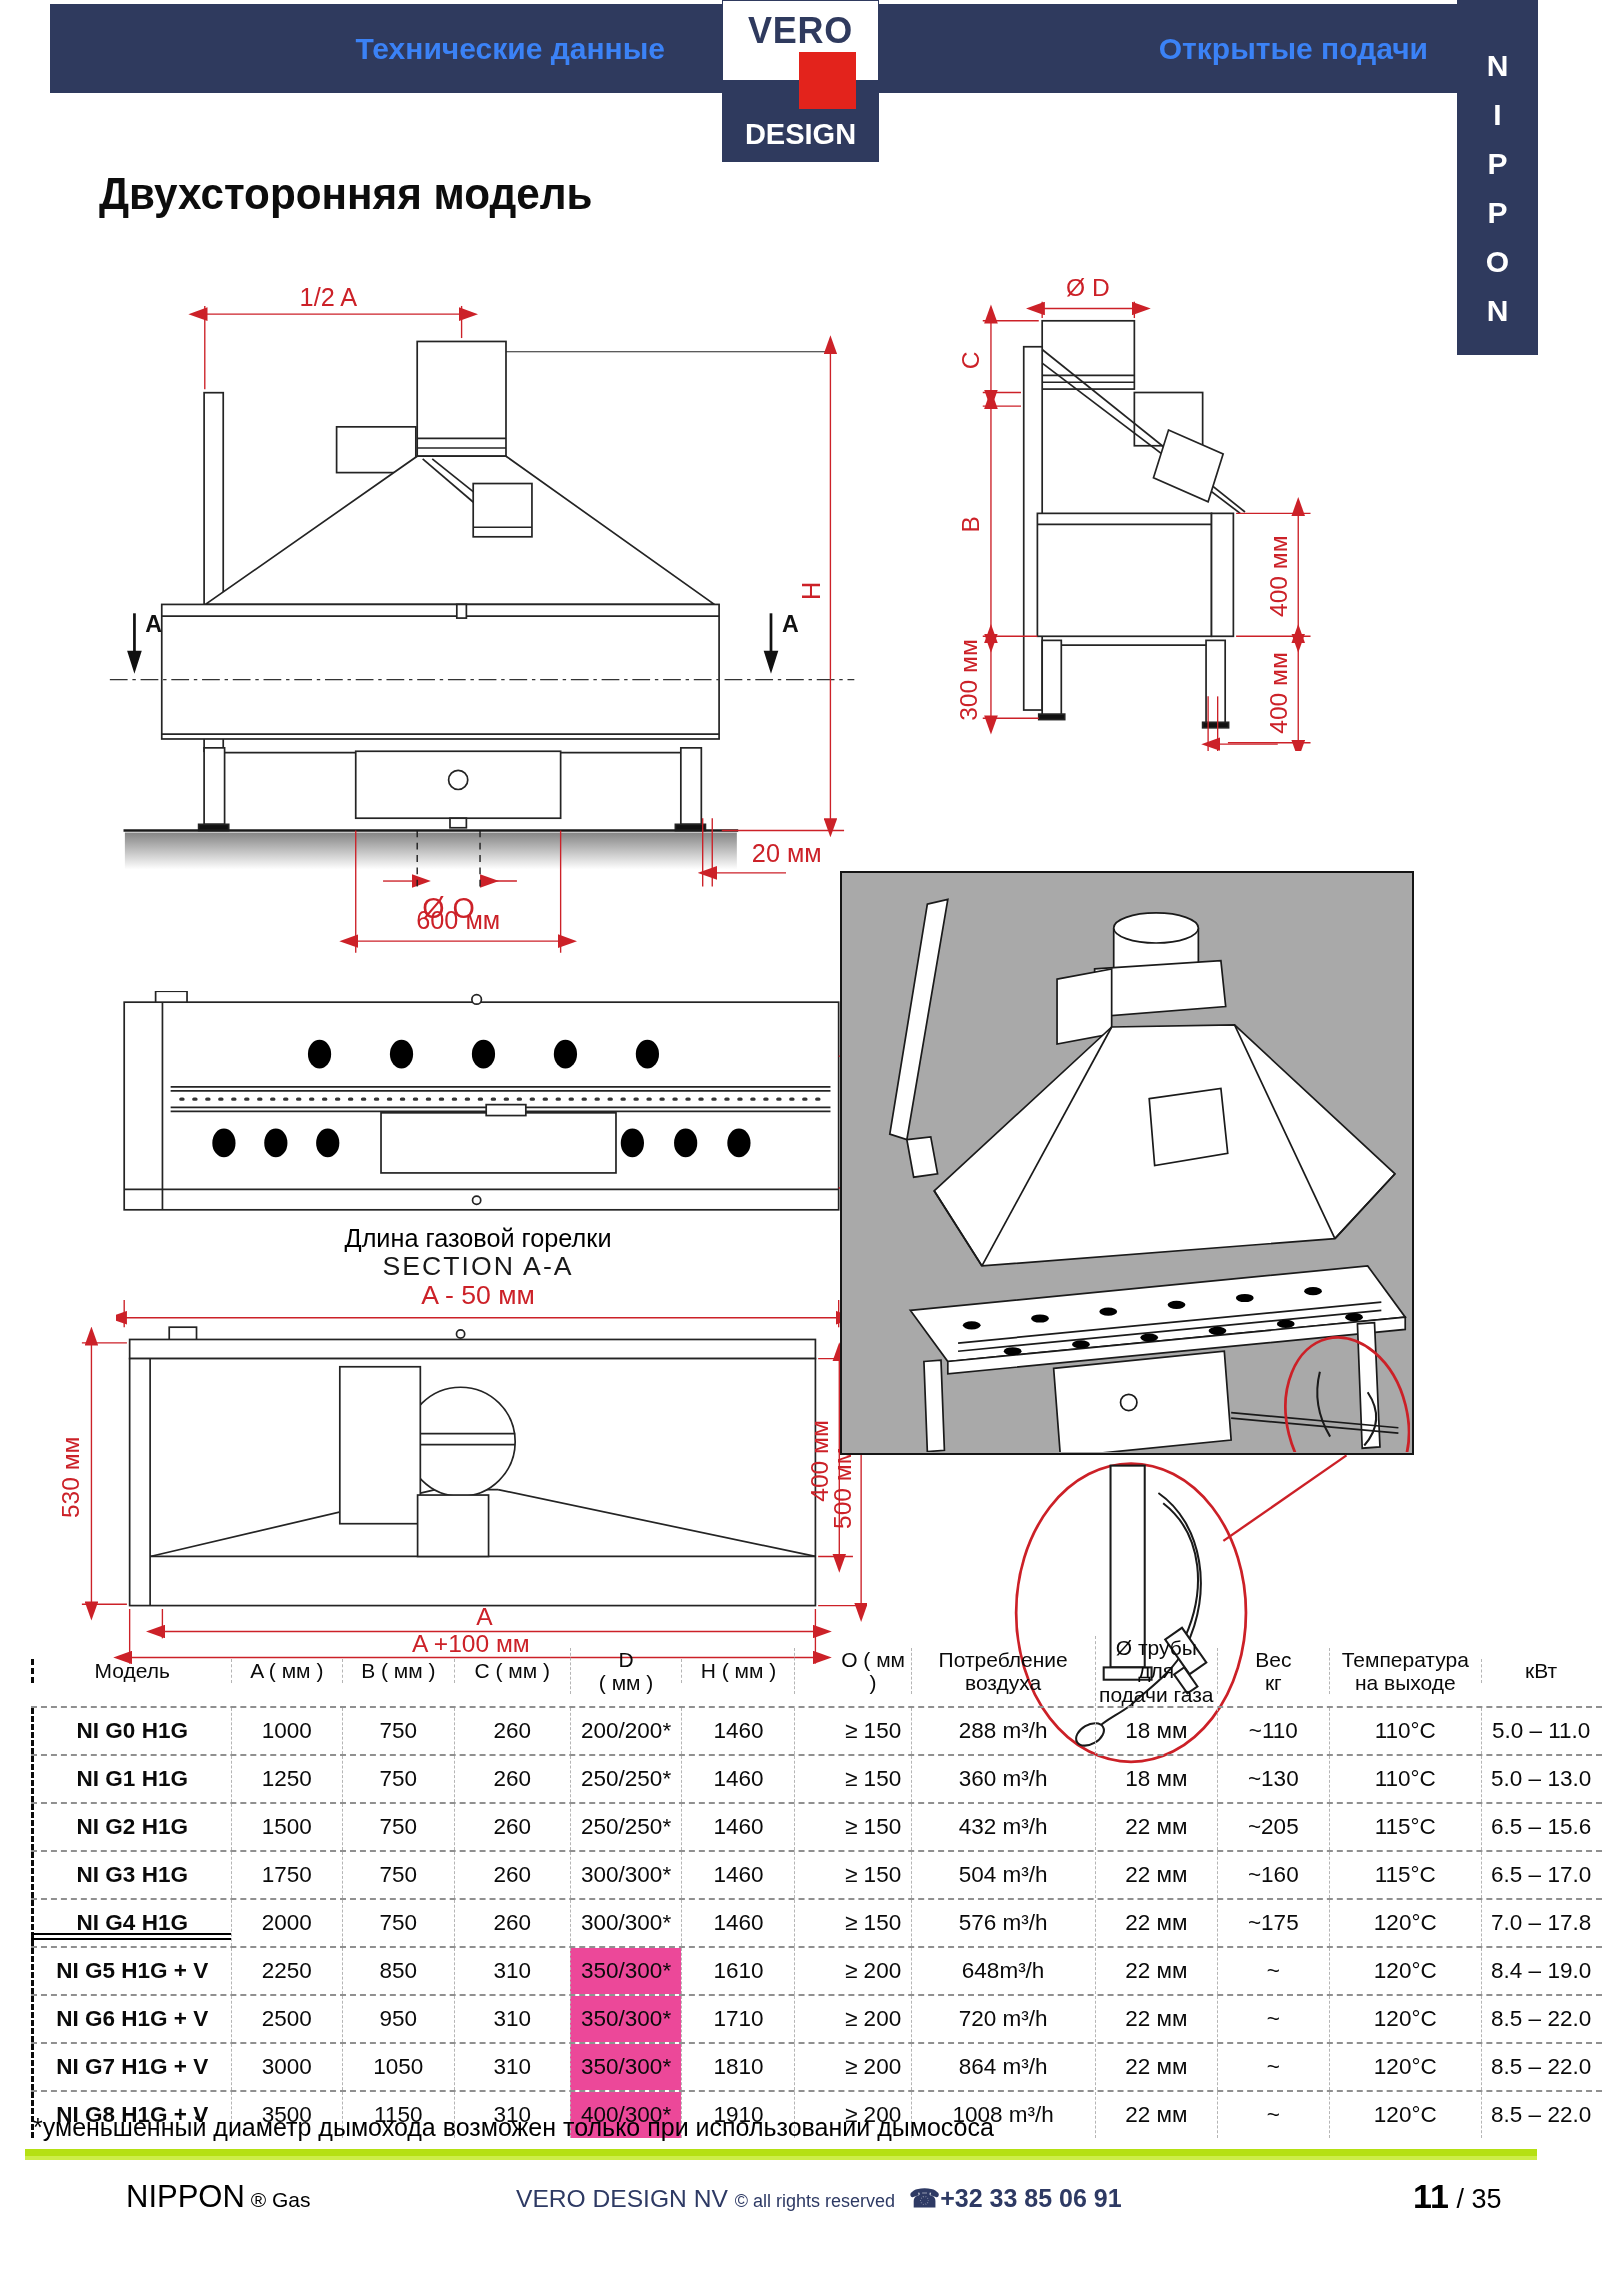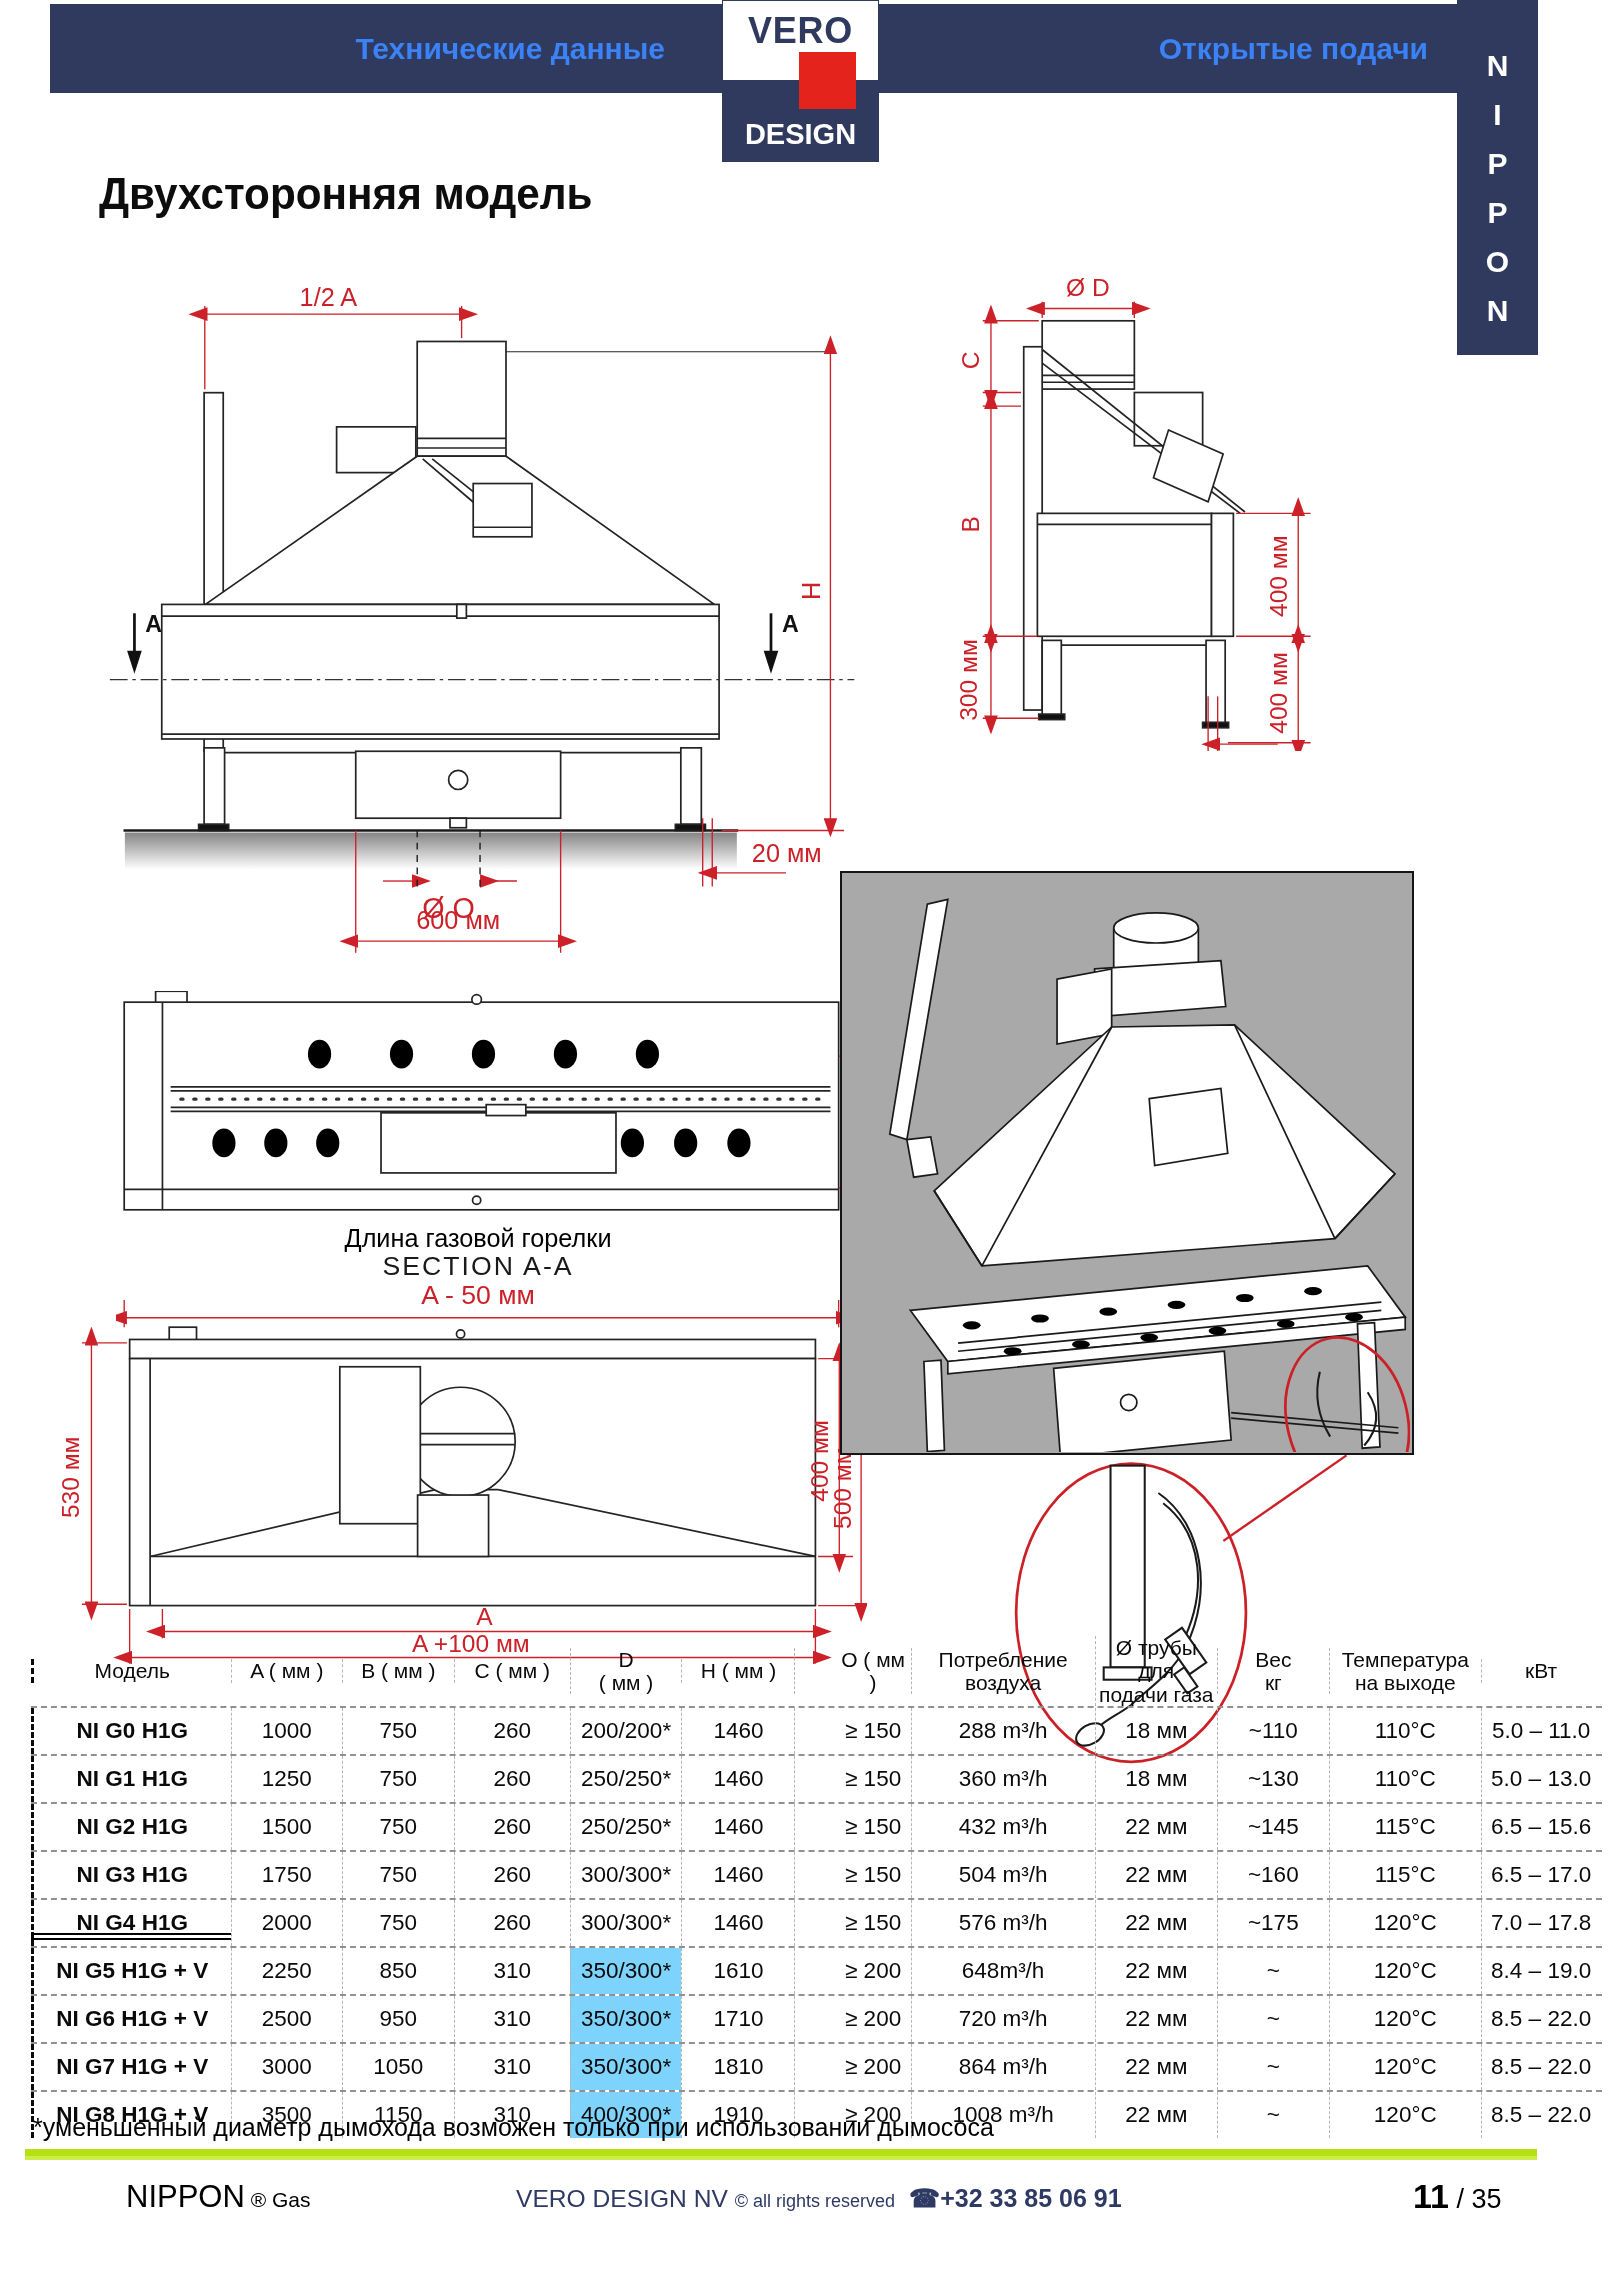--- a/index.html
+++ b/index.html
@@ -32,21 +32,21 @@
   .trow.data{height:46px;border-top:2px dashed #909090;}
   .cell{box-sizing:border-box;text-align:center;font-size:21px;color:#0a0a0a;white-space:pre-line;line-height:1.1;}
   .trow.data .cell{font-size:22.5px;}
   .cell.model{font-weight:bold;}
   .cell + .cell{border-left:1.4px dashed #b5b5b5;}
   .trow .cell{border-left-style:dashed;}
   .trow.data .cell{height:100%;display:flex;align-items:center;justify-content:center;}
   .c0{width:12.7%;} .c1{width:7.1%;} .c2{width:7.1%;} .c3{width:7.4%;} .c4{width:7.1%;}
   .c5{width:7.2%;} .c6{width:7.4%;padding-left:40px;} .c7{width:11.7%;} .c8{width:7.8%;} .c9{width:7.1%;}
   .c10{width:9.7%;} .c11{width:7.6%;}
-  .hl{background:#7dd3fc;}
+  .hl{background:#ec4899;}
   #dbl{left:31px;top:1933px;width:200px;height:2.7px;border-top:2px solid #000;border-bottom:2px solid #000;}
   #footnote{left:33px;top:2113px;font-size:25px;color:#000;}
   #greenbar{left:25px;top:2149px;width:1512px;height:11px;background:linear-gradient(#b5e013 0 62%,#cdee48 62% 100%);}
   
   .navy{color:#2e3a64;}
   #f-brand{left:126px;top:2179px;font-size:31px;color:#000;}
   #f-brand .sm{font-size:21px;}
   #f-co{left:516px;top:2185px;font-size:24.6px;}
   #f-co .sm{font-size:18px;}
   #f-phone{left:909px;top:2184px;font-size:25px;font-weight:bold;}
@@ -431,21 +431,21 @@
     <div class="trow data">
       <div class="cell c0 model">NI G2 H1G</div>
       <div class="cell c1">1500</div>
       <div class="cell c2">750</div>
       <div class="cell c3">260</div>
       <div class="cell c4">250/250*</div>
       <div class="cell c5">1460</div>
       <div class="cell c6">≥ 150</div>
       <div class="cell c7">432 m³/h</div>
       <div class="cell c8">22 мм</div>
-      <div class="cell c9">~145</div>
+      <div class="cell c9">~205</div>
       <div class="cell c10">115°C</div>
       <div class="cell c11">6.5 – 15.6</div>
     </div>
     <div class="trow data">
       <div class="cell c0 model">NI G3 H1G</div>
       <div class="cell c1">1750</div>
       <div class="cell c2">750</div>
       <div class="cell c3">260</div>
       <div class="cell c4">300/300*</div>
       <div class="cell c5">1460</div>

